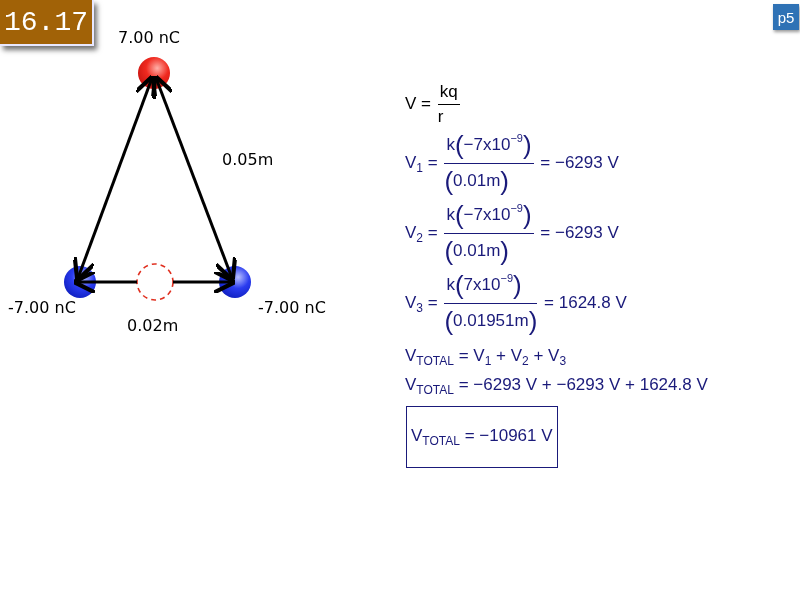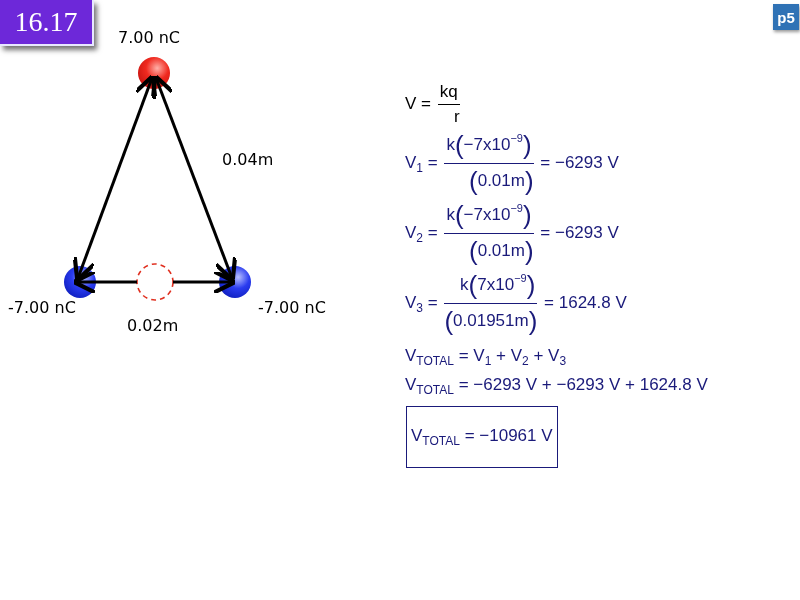--- a/index.html
+++ b/index.html
@@ -1,29 +1,29 @@
 <!DOCTYPE html>
 <html><head>
 <meta charset="utf-8">
 <style>
   html, body { margin:0; padding:0; }
   body { width:800px; height:600px; background:#ffffff; position:relative; overflow:hidden;
          font-family:"Liberation Sans", sans-serif; }
-  .title-box { position:absolute; left:0; top:0; width:92px; height:44px; background:#6d28d9;
+  .title-box { position:absolute; left:0; top:0; width:92px; height:44px; background:#a16207;
                box-shadow:3px 4px 5px rgba(0,0,0,0.55); border-right:2px solid #e8e8ff; border-bottom:2px solid #e8e8ff;
                color:#fff; font-size:28px; display:flex; align-items:center; justify-content:center;
-               font-family:Liberation Serif, serif; }
+               font-family:Liberation Mono, monospace; }
   .page-badge { position:absolute; left:773px; top:4px; width:26px; height:26px; background:#2f72b5;
-                color:#fff; font-weight:bold; font-size:15px; display:flex; align-items:center; justify-content:center;
+                color:#fff; font-weight:normal; font-size:15px; display:flex; align-items:center; justify-content:center;
                 box-shadow:1px 2px 3px rgba(0,0,0,0.4); }
   .lbl { position:absolute; color:#000; font-size:16px; font-family:"DejaVu Sans", sans-serif; }
   svg.diagram { position:absolute; left:0; top:0; }
   .eq { position:absolute; color:#1a1a7a; font-size:17px; white-space:nowrap; }
   .eq.black { color:#000; }
-  .frac { display:inline-block; vertical-align:middle; text-align:right; margin:0 2px; }
+  .frac { display:inline-block; vertical-align:middle; text-align:left; margin:0 2px; }
   .frac .num { display:block; border-bottom:1.5px solid currentColor; padding:0 2px 2px; }
   .frac .den { display:block; padding-top:2px; }
   .big { font-size:26px; font-weight:200; vertical-align:middle; }
   sub { font-size:12px; vertical-align:-4px; }
   sup { font-size:11px; vertical-align:8px; }
   .boxed { border:1px solid #1a1a7a; padding:19px 4px; }
 </style>
 </head>
 <body>
 
@@ -50,21 +50,21 @@
   <circle cx="80" cy="282" r="16" fill="url(#gb)"></circle>
   <circle cx="235" cy="282" r="16" fill="url(#gb)"></circle>
   <circle cx="155" cy="282" r="18" fill="none" stroke="#e03020" stroke-width="1.6" stroke-dasharray="5,4"></circle>
   <line x1="152" y1="78" x2="78" y2="278" stroke="#000" stroke-width="3" marker-start="url(#ah)" marker-end="url(#ah)"></line>
   <line x1="156" y1="78" x2="232" y2="278" stroke="#000" stroke-width="3" marker-start="url(#ah)" marker-end="url(#ah)"></line>
   <line x1="137" y1="282" x2="76" y2="282" stroke="#000" stroke-width="3" marker-end="url(#ah)"></line>
   <line x1="173" y1="282" x2="233" y2="282" stroke="#000" stroke-width="3" marker-end="url(#ah)"></line>
 </svg>
 
 <div class="lbl" style="left:118px;top:28px;">7.00 nC</div>
-<div class="lbl" style="left:222px;top:150px;">0.04m</div>
+<div class="lbl" style="left:222px;top:150px;">0.05m</div>
 <div class="lbl" style="left:8px;top:298px;">-7.00 nC</div>
 <div class="lbl" style="left:258px;top:298px;">-7.00 nC</div>
 <div class="lbl" style="left:127px;top:316px;">0.02m</div>
 
 <div class="eq black" style="left:405px;top:82px;">
   <span>V =</span>
   <span class="frac"><span class="num">kq</span><span class="den">r</span></span>
 </div>
 
 <div class="eq" style="left:405px;top:130px;">

